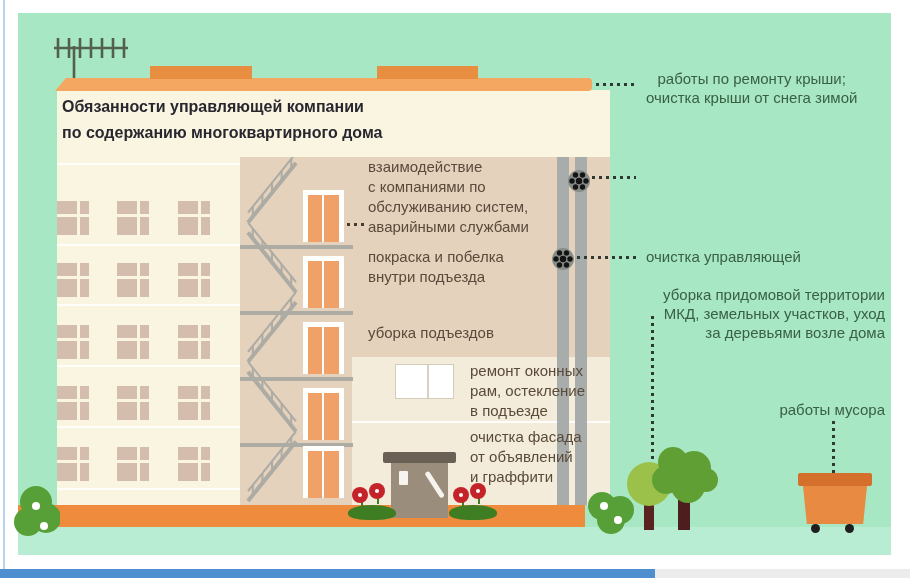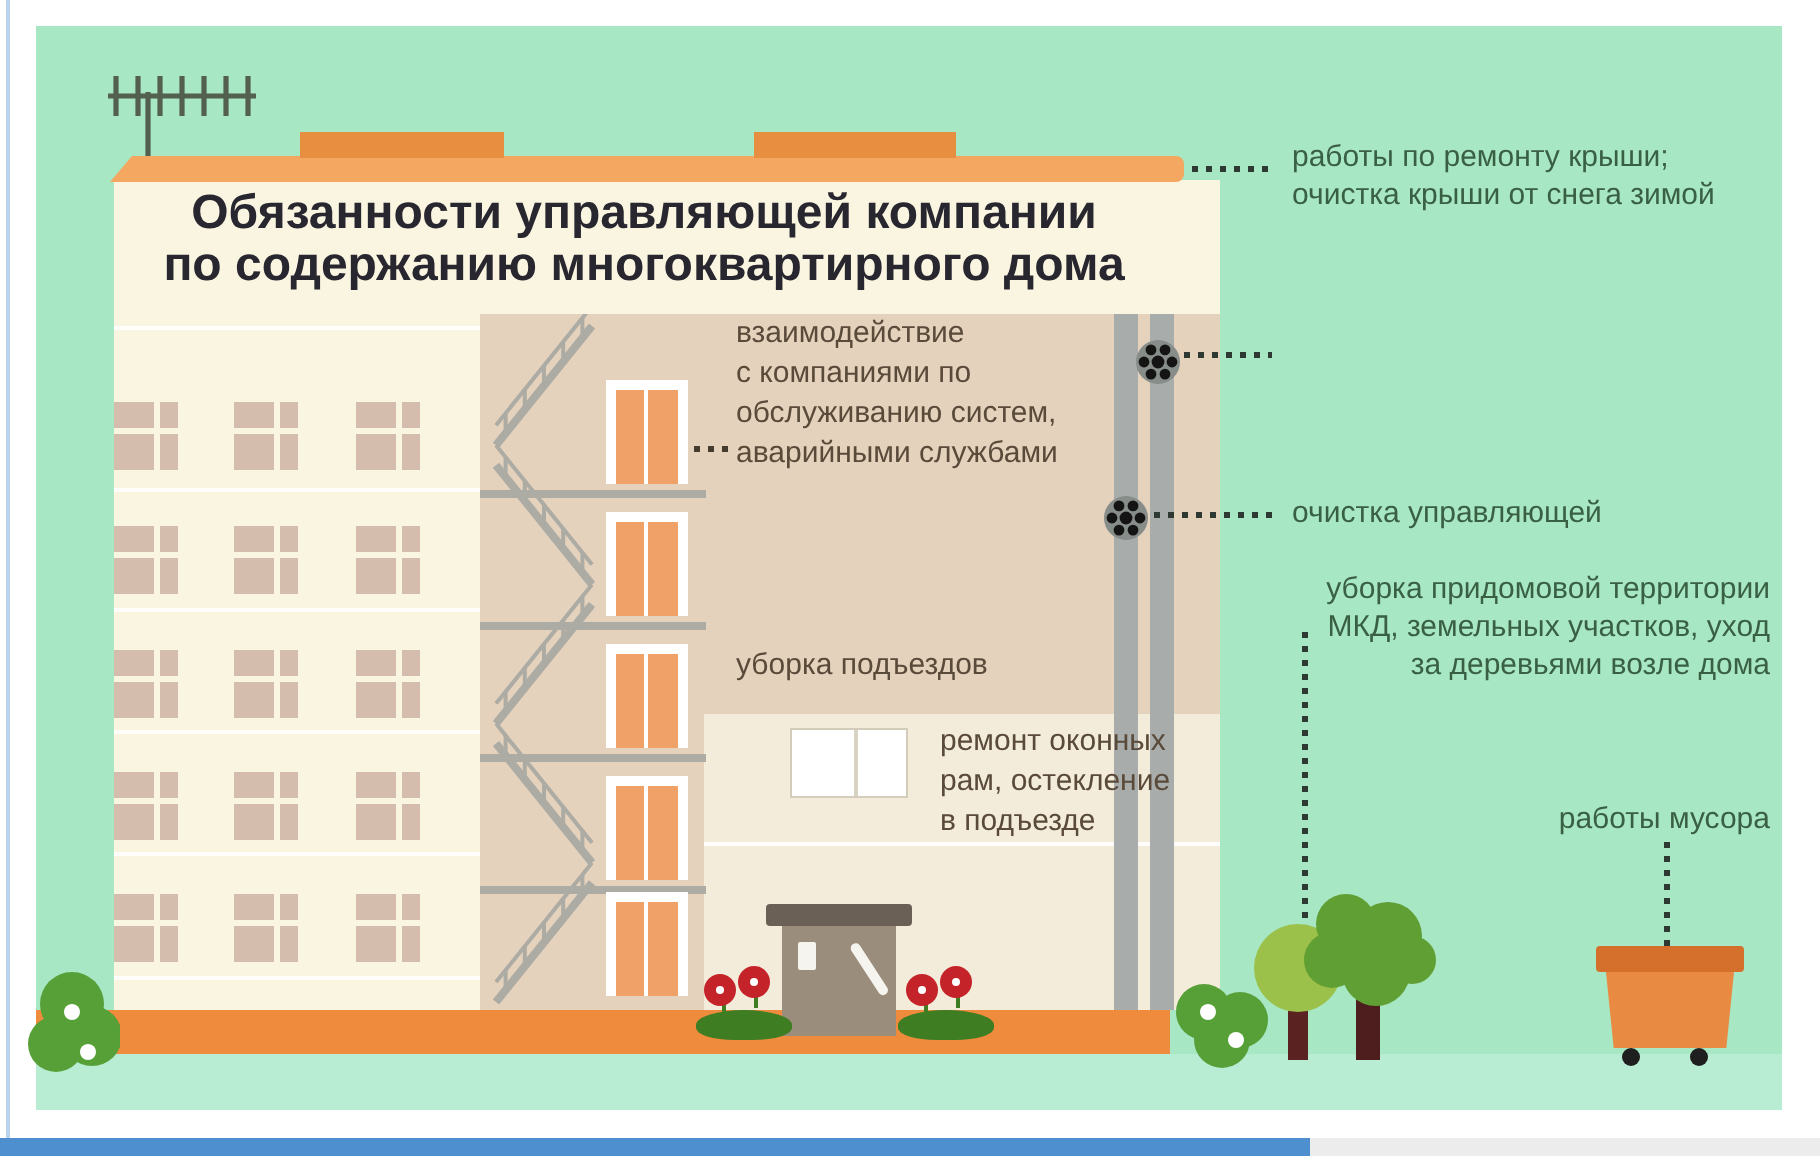--- a/index.html
+++ b/index.html
@@ -27,24 +27,24 @@
   .floor-line{left:57px;width:183px;height:2px;background:rgba(255,255,255,.85);}
   .win{width:32px;height:34px;background:var(--window);}
   .win:before{content:"";position:absolute;left:0;top:38%;width:100%;height:3px;background:var(--facade);}
   .win:after{content:"";position:absolute;left:62%;top:0;width:3px;height:100%;background:var(--facade);}
   .slab{left:240px;width:113px;height:4px;background:var(--metal);}
   .door-frame{left:303px;width:41px;height:52px;background:#ffffff;}
   .door-leafs{position:absolute;left:5px;top:5px;width:31px;height:47px;background:var(--door);}
   .door-leafs:before{content:"";position:absolute;left:14px;top:0;width:2px;height:100%;background:#fff;}
   .pipe{top:157px;width:12px;height:348px;background:var(--pipe);}
   
-  #title{left:62px;top:94px;width:520px;text-align:center;font-size:24px;line-height:26px;
+  #title{left:62px;top:94px;width:520px;font-size:16px;line-height:26px;
          font-weight:bold;color:var(--title);}
   .in-label{font-size:15px;line-height:20px;color:var(--brown-text);white-space:pre-line;}
-  .r-label{font-size:15px;line-height:19px;color:var(--green-text);white-space:pre-line;}
+  .r-label{font-size:15px;line-height:19px;color:var(--green-text);white-space:pre-line;text-align:center;}
   .r-right{width:245px;text-align:right;}
   
   .dot-h{height:3px;background:repeating-linear-gradient(90deg,var(--dot) 0 3px,transparent 3px 7px);}
   .dot-h2{height:3px;background:repeating-linear-gradient(90deg,var(--dot-brown) 0 3px,transparent 3px 7px);}
   .dot-v{width:3px;background:repeating-linear-gradient(180deg,var(--dot) 0 3px,transparent 3px 7px);}
   
   #win-icon{left:395px;top:364px;width:57px;height:33px;background:#fff;border:1px solid #d3ccba;}
   #win-icon:before{content:"";position:absolute;left:55%;top:0;width:2px;height:100%;background:#d8d2c2;}
   
   #porch-slab{left:383px;top:452px;width:73px;height:11px;background:var(--porch-roof);border-radius:2px;}
@@ -156,24 +156,29 @@
 
   <div class="abs" id="title">
     <div>Обязанности управляющей компании</div>
     <div>по содержанию многоквартирного дома</div>
   </div>
 
   <div class="abs in-label" style="left:368px;top:157px">взаимодействие
 с компаниями по
 обслуживанию систем,
 аварийными службами</div>
+  <div class="abs in-label" style="left:368px;top:247px">покраска и побелка
+внутри подъезда</div>
   <div class="abs in-label" style="left:470px;top:361px">ремонт оконных
 рам, остекление
 в подъезде</div>
   <div class="abs in-label" style="left:368px;top:323px">уборка подъездов</div>
+  <div class="abs in-label" style="left:470px;top:427px">очистка фасада
+от объявлений
+и граффити</div>
   <div class="abs" id="win-icon"></div>
 
   <div class="abs r-label" style="left:646px;top:69px">работы по ремонту крыши;
 очистка крыши от снега зимой</div>
   <div class="abs r-label" style="left:646px;top:247px">очистка управляющей</div>
   <div class="abs r-label r-right" style="left:640px;top:285px">уборка придомовой территории
 МКД, земельных участков, уход
 за деревьями возле дома</div>
   <div class="abs r-label r-right" style="left:640px;top:400px">работы мусора</div>
 

